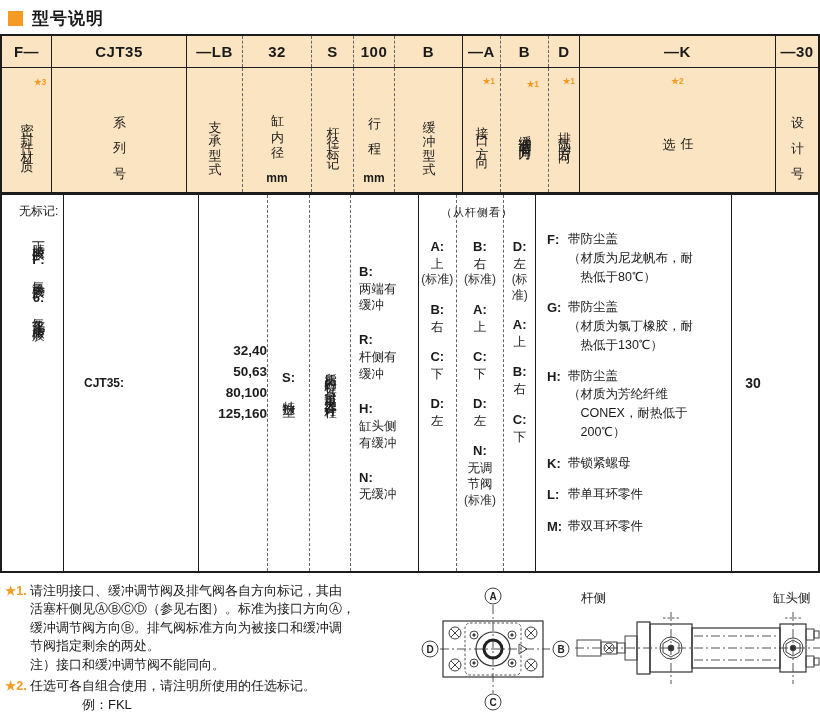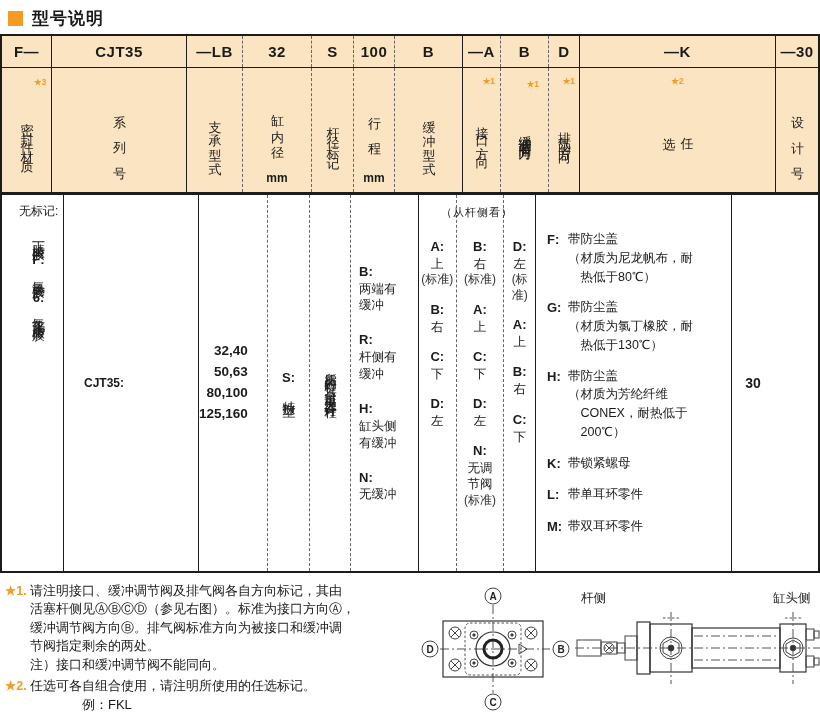--- a/index.html
+++ b/index.html
@@ -53,21 +53,21 @@
   .none-mark { align-self:flex-start; font-size:12px; padding-left:3px; margin-bottom:9px; }
   .seal-item { display:flex; flex-direction:column; align-items:center; margin-bottom:13px; line-height:1.2; }
   .seal-item b { font-size:13px; margin-bottom:1px; }
   .seal-item .vtext { line-height:1; font-size:13px; }
 
   .series-cell { display:flex; align-items:center; padding:0 12px; font-size:13px; line-height:1.55; }
   .series-cell b { font-size:12px;margin-left:8px; }
 
   .mount-cell { display:flex; align-items:center; padding-left:9px;
     font-weight:bold; font-size:13.5px; line-height:1.42; }
-  .bore-cell { display:flex; align-items:center; justify-content:flex-start;
+  .bore-cell { display:flex; align-items:center; justify-content:flex-end;
     font-weight:bold; font-size:13.5px; line-height:1.55; text-align:right; }
   .rod-cell { display:flex; flex-direction:column; align-items:center; justify-content:center; font-size:13px; }
   .rod-cell b { margin-bottom:3px; }
   .stroke-cell { display:flex; align-items:center; justify-content:center; }
   .stroke-text { writing-mode:vertical-rl; font-size:12.5px; letter-spacing:2.5px; }
 
   .cushion-cell { display:flex; flex-direction:column; justify-content:center;
     padding-left:8px; font-size:12.5px; gap:17px; }
   .entry { line-height:1.35; }
   .entry b { font-size:13px; }

